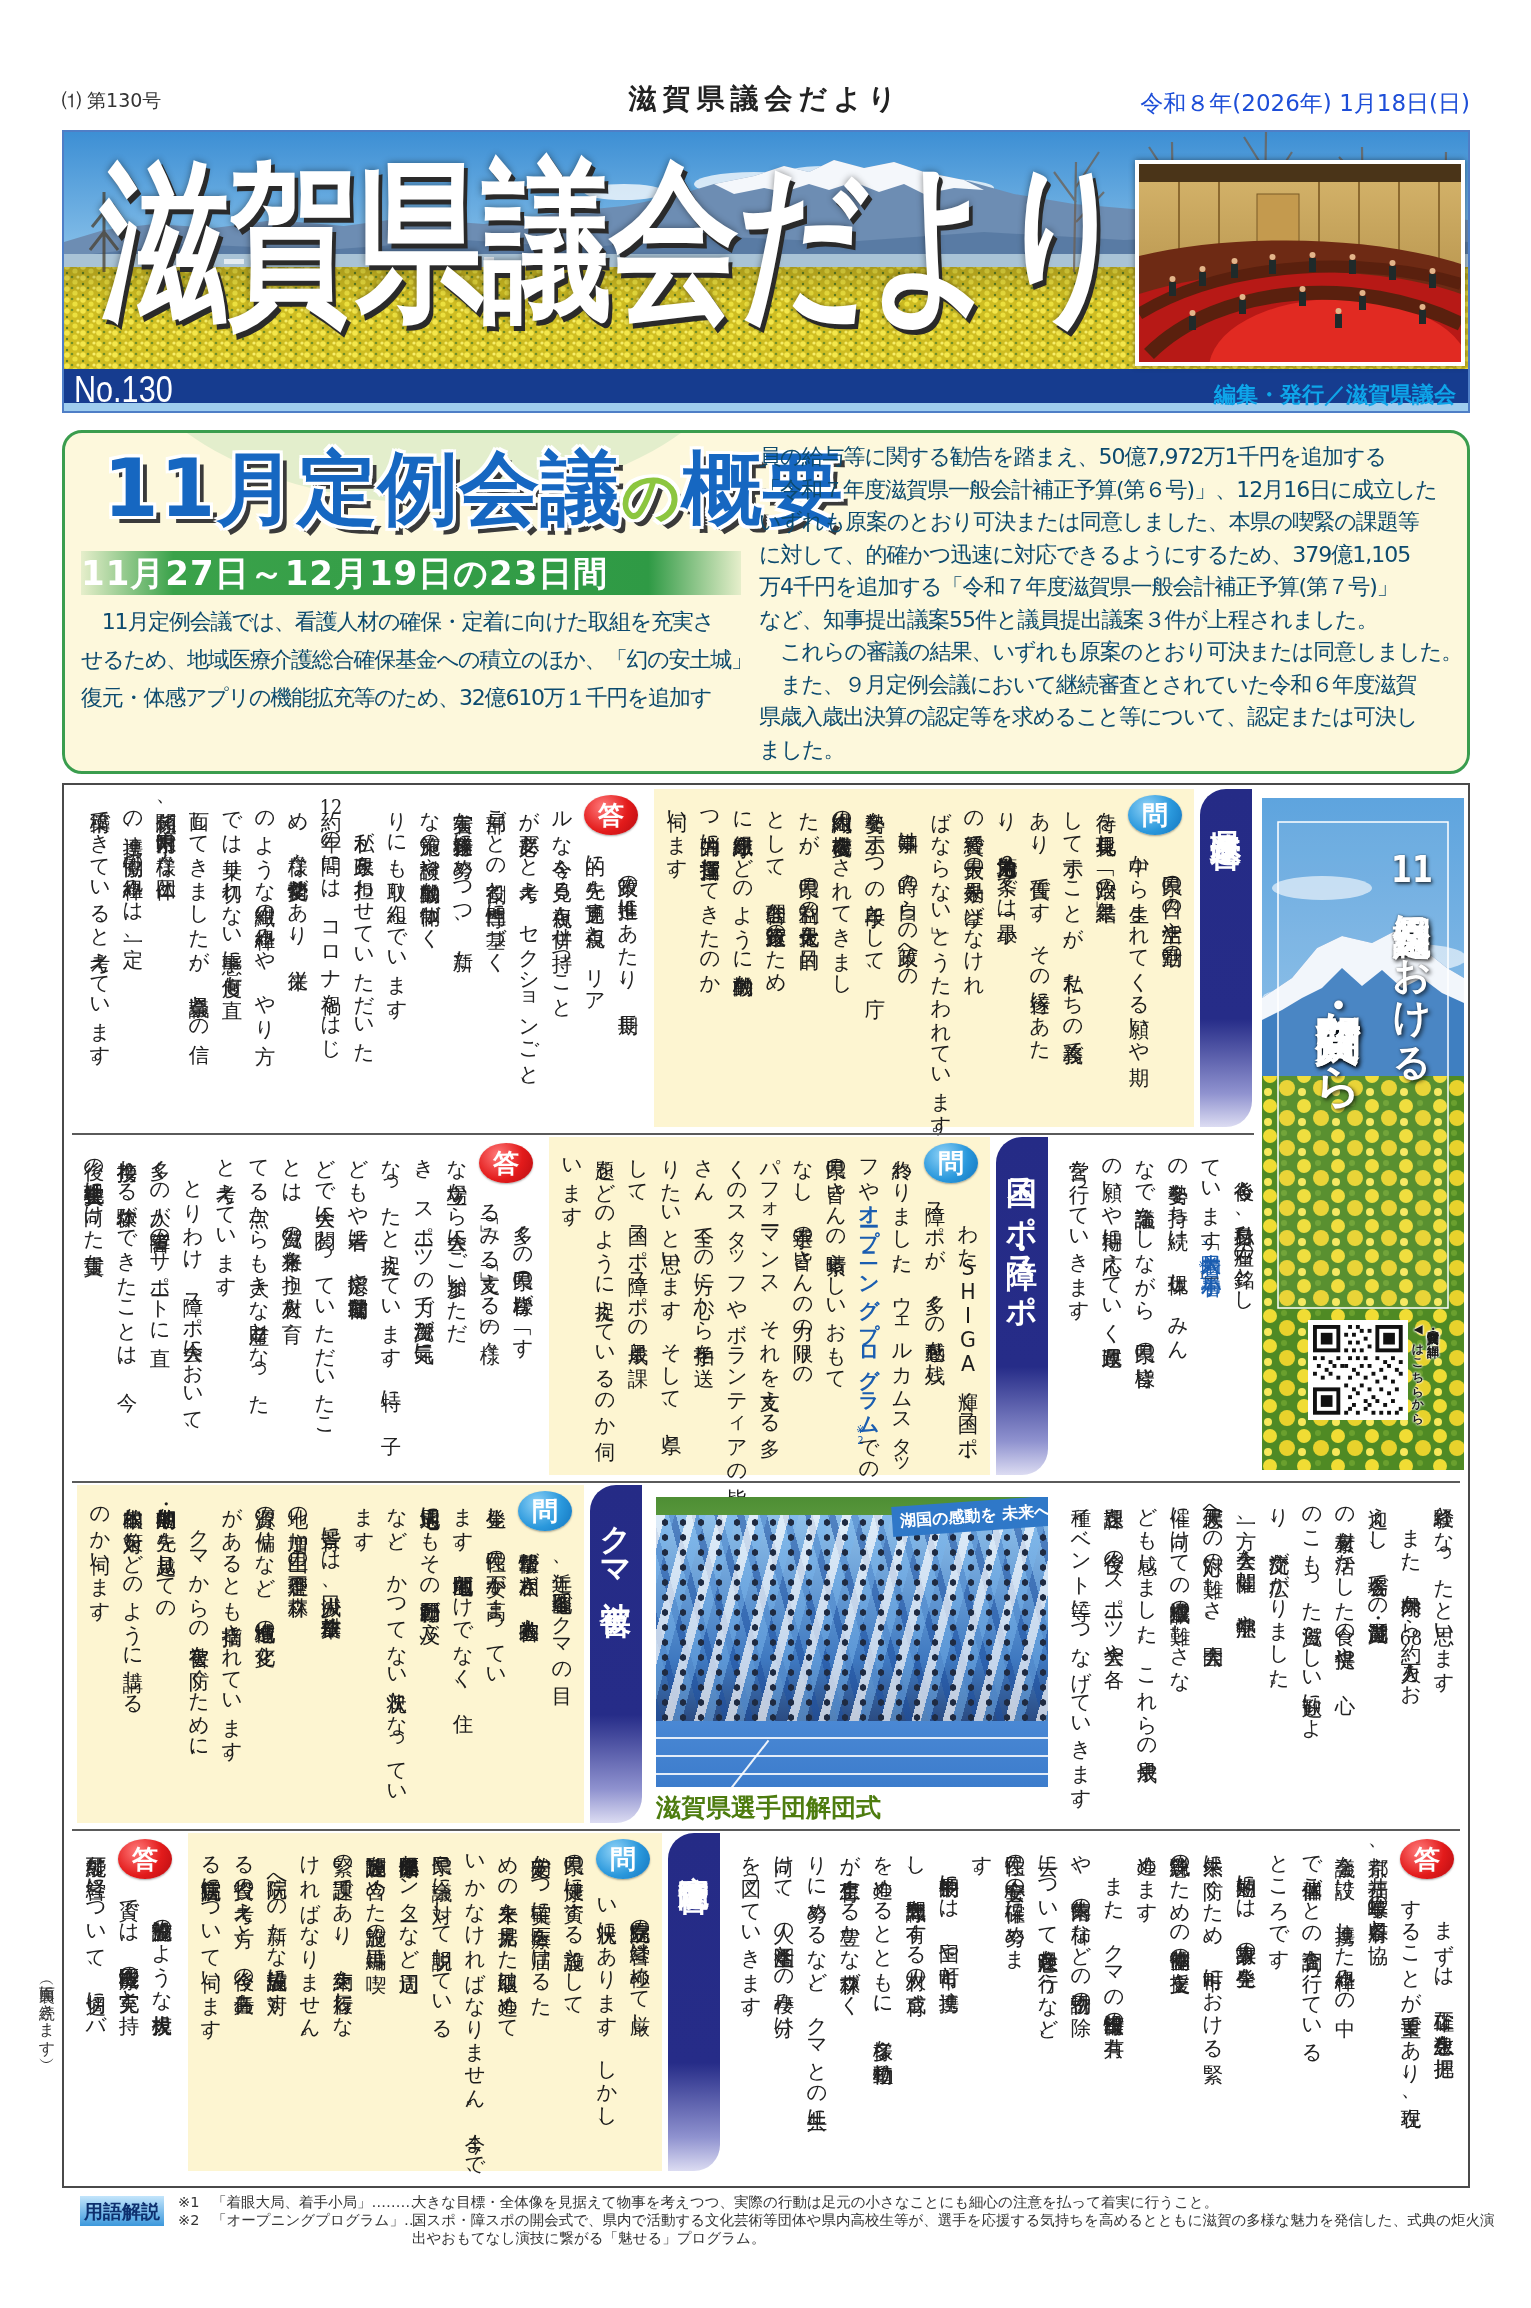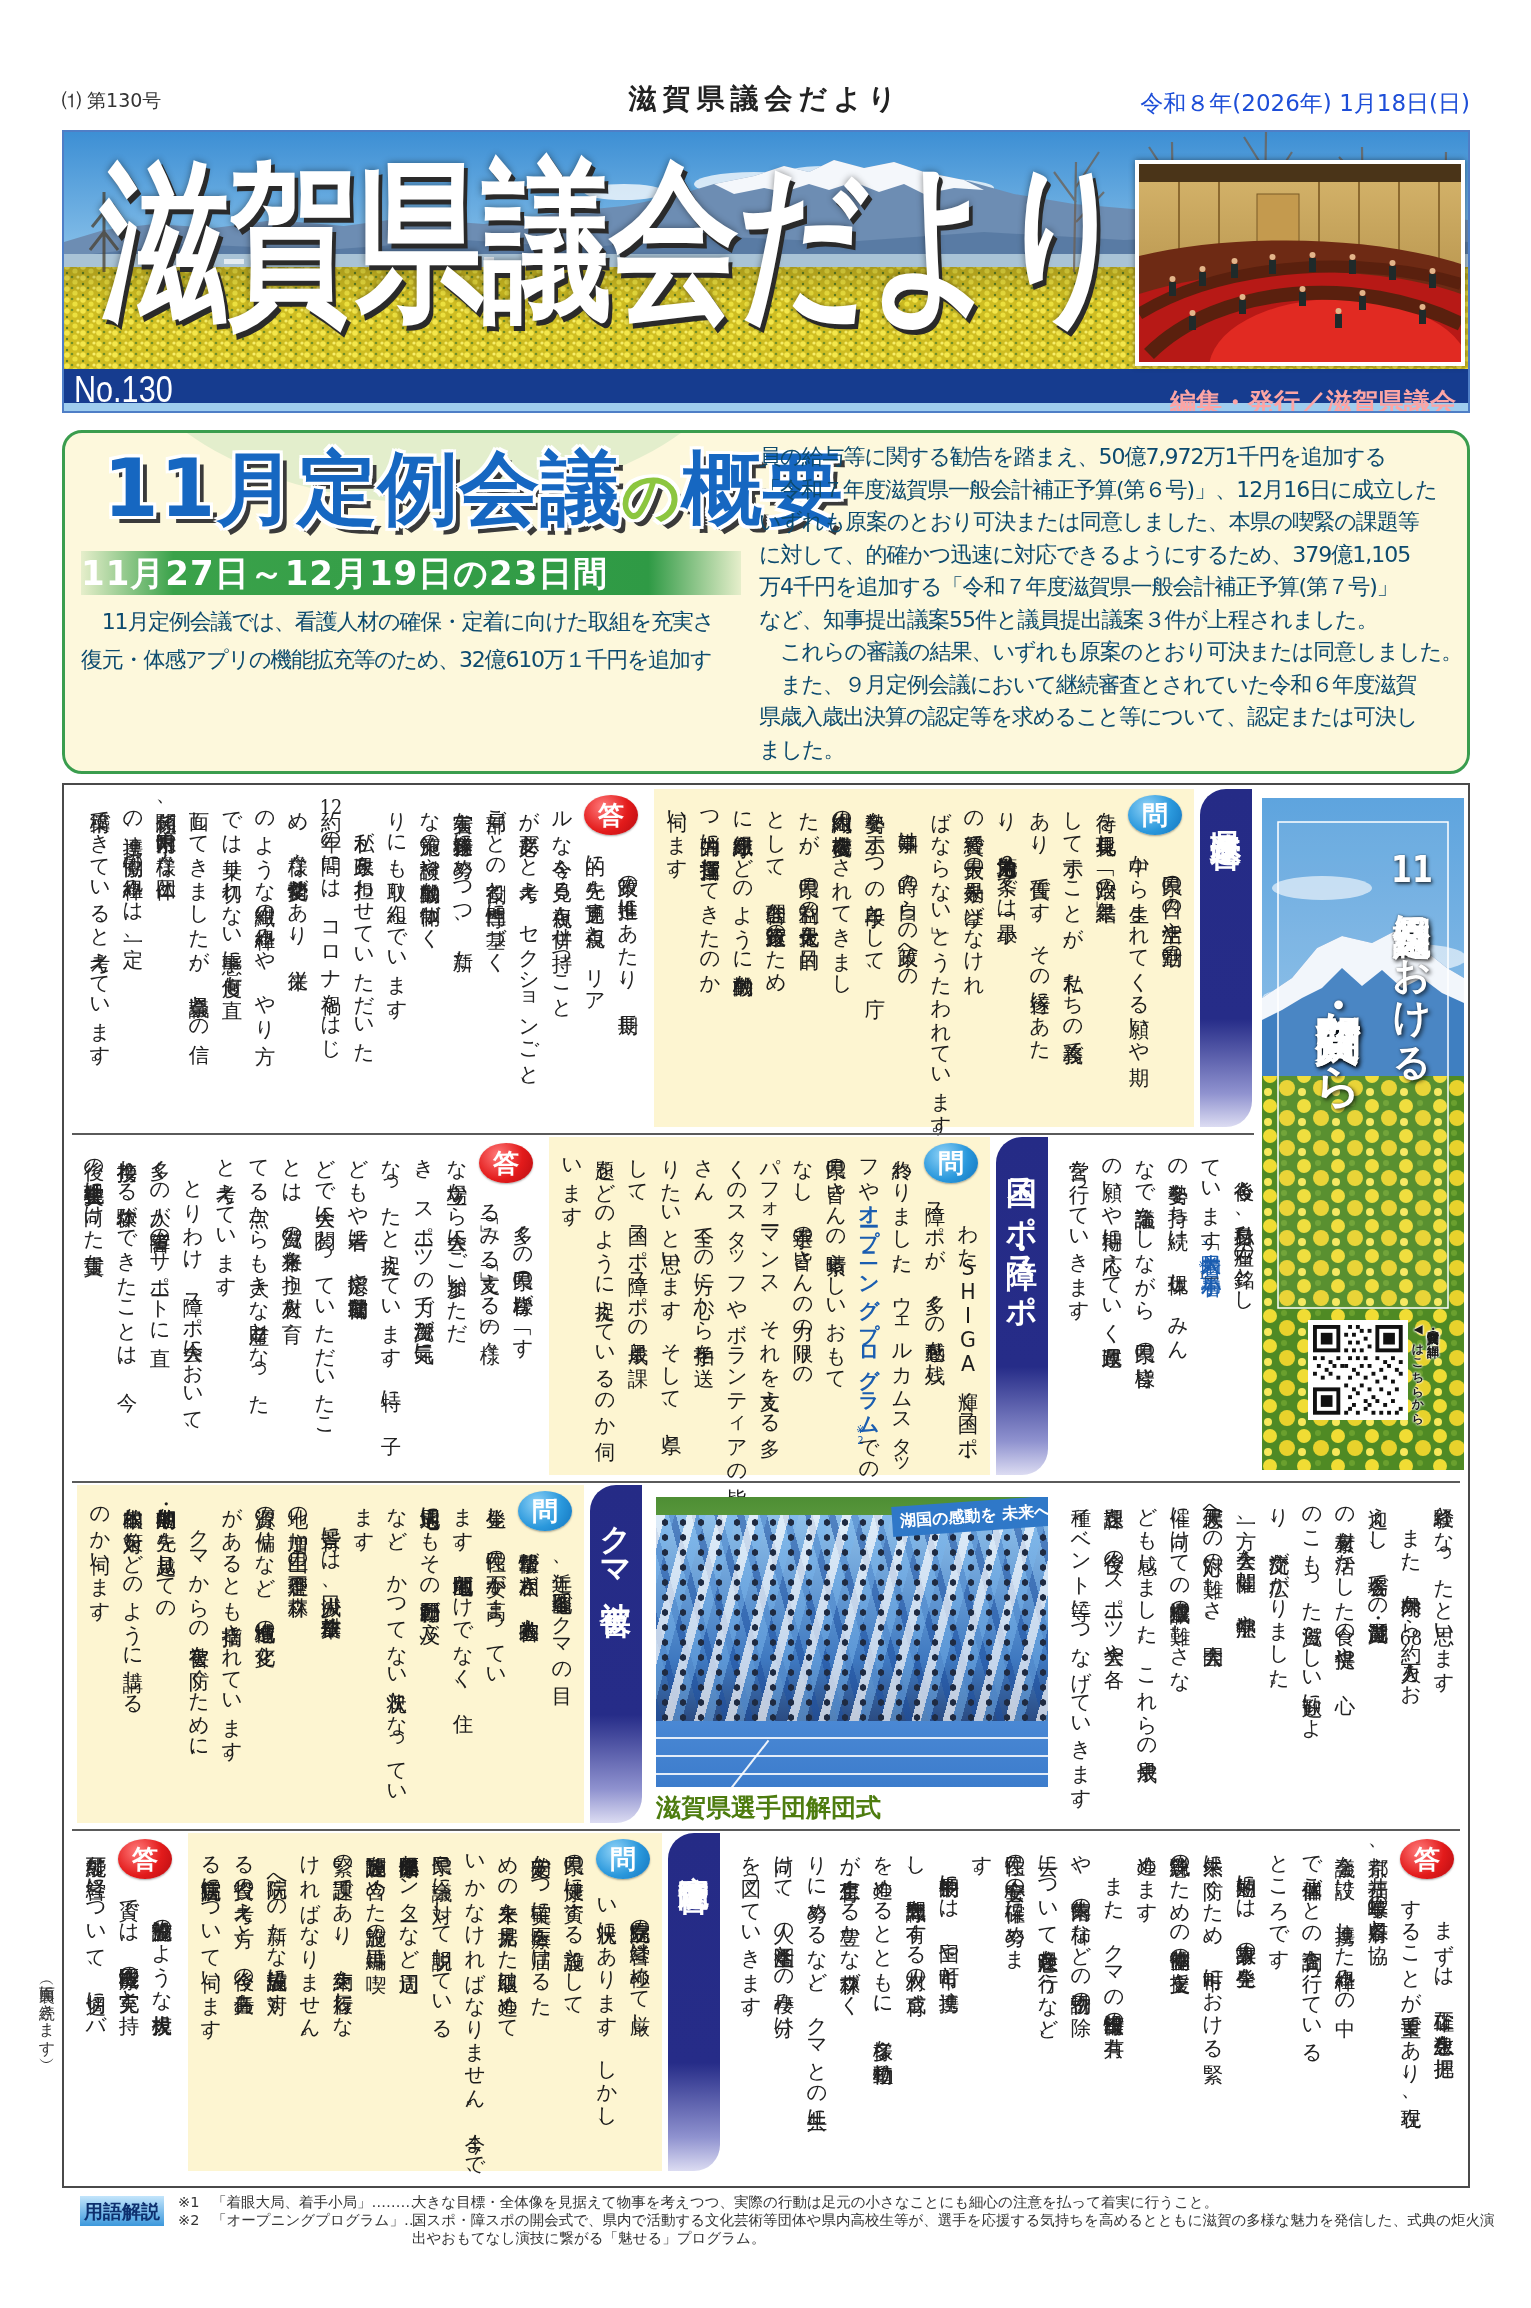--- a/index.html
+++ b/index.html
@@ -12,21 +12,21 @@
 .hdr-title{left:0;top:80px;width:1531px;text-align:center;font-size:28px;font-weight:bold;letter-spacing:6px;color:#222}
 .hdr-date{right:61px;top:88px;font-size:23px;color:#1d4ed8;white-space:nowrap}
 
 
 .banner{left:62px;top:130px;width:1408px;height:283px;border:2px solid #4f7ec6;overflow:hidden;background:#9fcdee}
 .banner svg.bg{position:absolute;left:0;top:0}
 .banner-title{position:absolute;left:36px;top:20px;font-size:172px;line-height:180px;font-weight:900;color:#fff;white-space:nowrap;transform:scaleX(.75);transform-origin:0 0;text-shadow:5px 5px 0 #2a2a2a,0 0 8px rgba(0,0,0,.45);letter-spacing:-2px;font-family:"DejaVu Sans","Liberation Sans",sans-serif}
 .chamber{position:absolute;left:1071px;top:28px;width:330px;height:206px;border:4px solid #fff;box-shadow:0 0 6px rgba(0,0,0,.45);overflow:hidden;z-index:2;background:#b8924e}
 .bar{position:absolute;left:0;top:237px;width:1404px;height:34px;background:#163c8f}
 .bar-no{position:absolute;left:10px;top:1px;font-size:36px;line-height:40px;color:#fff;transform:scaleX(.85);transform-origin:0 0;font-family:"Liberation Sans",sans-serif}
-.bar-pub{position:absolute;right:12px;top:12px;font-size:26px;line-height:42px;font-weight:bold;color:#fca5a5;white-space:nowrap}
+.bar-pub{position:absolute;right:12px;top:5px;font-size:22px;line-height:42px;font-weight:bold;color:#0ea5e9;white-space:nowrap}
 
 
 .summary{left:62px;top:430px;width:1408px;height:344px;border:3px solid #3a9d4e;border-radius:20px;background:#fdf8dc;overflow:hidden}
 .sum-arc{position:absolute;left:44px;top:-330px;width:650px;height:400px;border-radius:50%;background:#e3eecc}
 .sum-title{position:absolute;left:38px;top:8px;font-size:80px;line-height:96px;font-weight:900;color:#1667c1;white-space:nowrap;letter-spacing:1px;
  text-shadow:-3px -3px 0 #fff,3px -3px 0 #fff,-3px 3px 0 #fff,3px 3px 0 #fff,0 -3px 0 #fff,0 3px 0 #fff,-3px 0 0 #fff,3px 0 0 #fff,7px 7px 0 #3a3a3a}
 .sum-title .conn{color:#8cc63f;font-size:58px}
 .sum-period{position:absolute;left:16px;top:118px;width:660px;height:44px;background:linear-gradient(90deg,rgba(64,168,80,.12),#3aa24a 14%,#2f9a45 86%,rgba(64,168,80,.12));color:#fff;font-size:34px;line-height:44px;font-weight:bold;text-align:left;letter-spacing:1px;white-space:nowrap}
 .sum-left{position:absolute;left:16px;top:170px;width:664px}
 .sum-right{position:absolute;left:694px;top:8px;width:700px}
@@ -212,20 +212,21 @@
     <div class="bar-pub">編集・発行／滋賀県議会</div>
   </div>
 </div>
 
 <div class="abs summary">
   <div class="sum-arc"></div>
   <div class="sum-title"><span>11月定例会議</span><span class="conn">の</span><span>概要</span></div>
   <div class="sum-period">11月27日～12月19日の23日間</div>
   <div class="sum-left">
       <div class="ln">　11月定例会議では、看護人材の確保・定着に向けた取組を充実さ</div>
+      <div class="ln">せるため、地域医療介護総合確保基金への積立のほか、「幻の安土城」</div>
       <div class="ln">復元・体感アプリの機能拡充等のため、32億610万１千円を追加す</div>
     </div>
   <div class="sum-right">
       <div class="ln">員の給与等に関する勧告を踏まえ、50億7,972万1千円を追加する</div>
       <div class="ln">「令和７年度滋賀県一般会計補正予算(第６号)」、12月16日に成立した</div>
       <div class="ln">いずれも原案のとおり可決または同意しました、本県の喫緊の課題等</div>
       <div class="ln">に対して、的確かつ迅速に対応できるようにするため、379億1,105</div>
       <div class="ln">万4千円を追加する「令和７年度滋賀県一般会計補正予算(第７号)」</div>
       <div class="ln">など、知事提出議案55件と議員提出議案３件が上程されました。</div>
       <div class="ln">　これらの審議の結果、いずれも原案のとおり可決または同意しました。</div>

